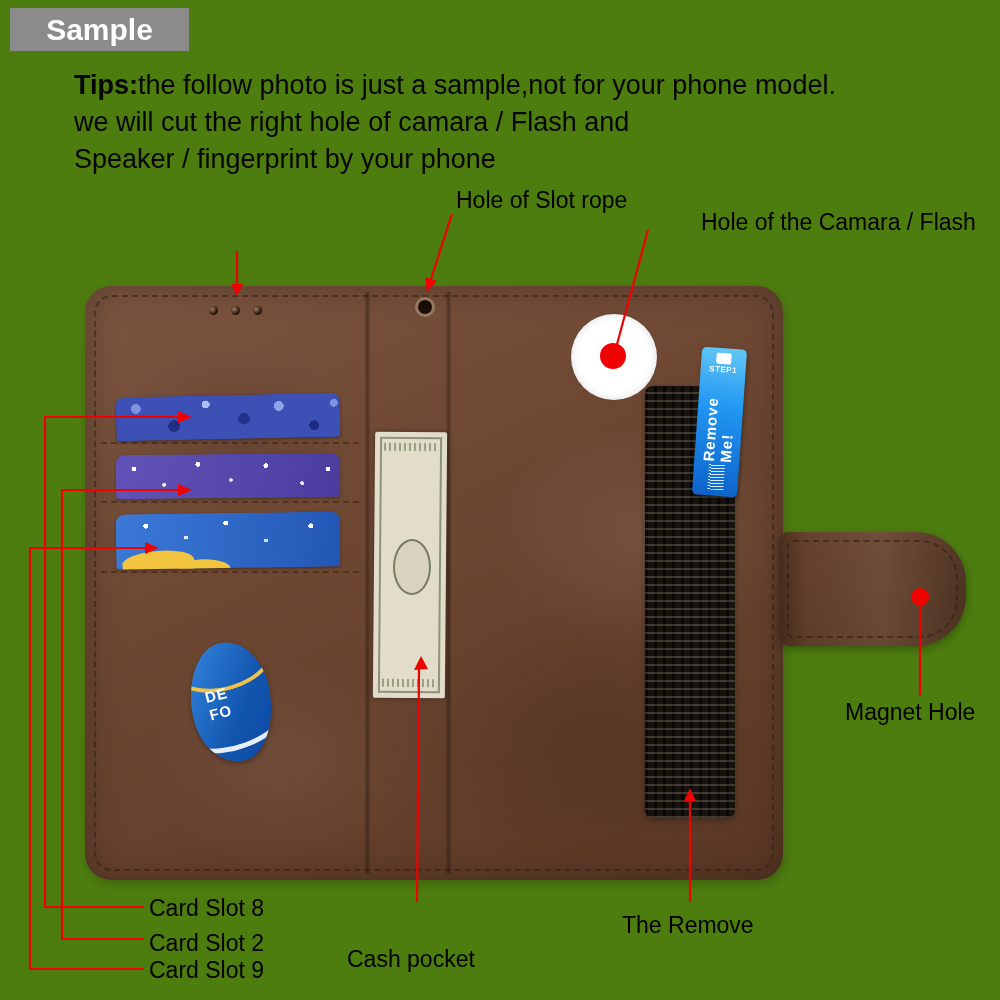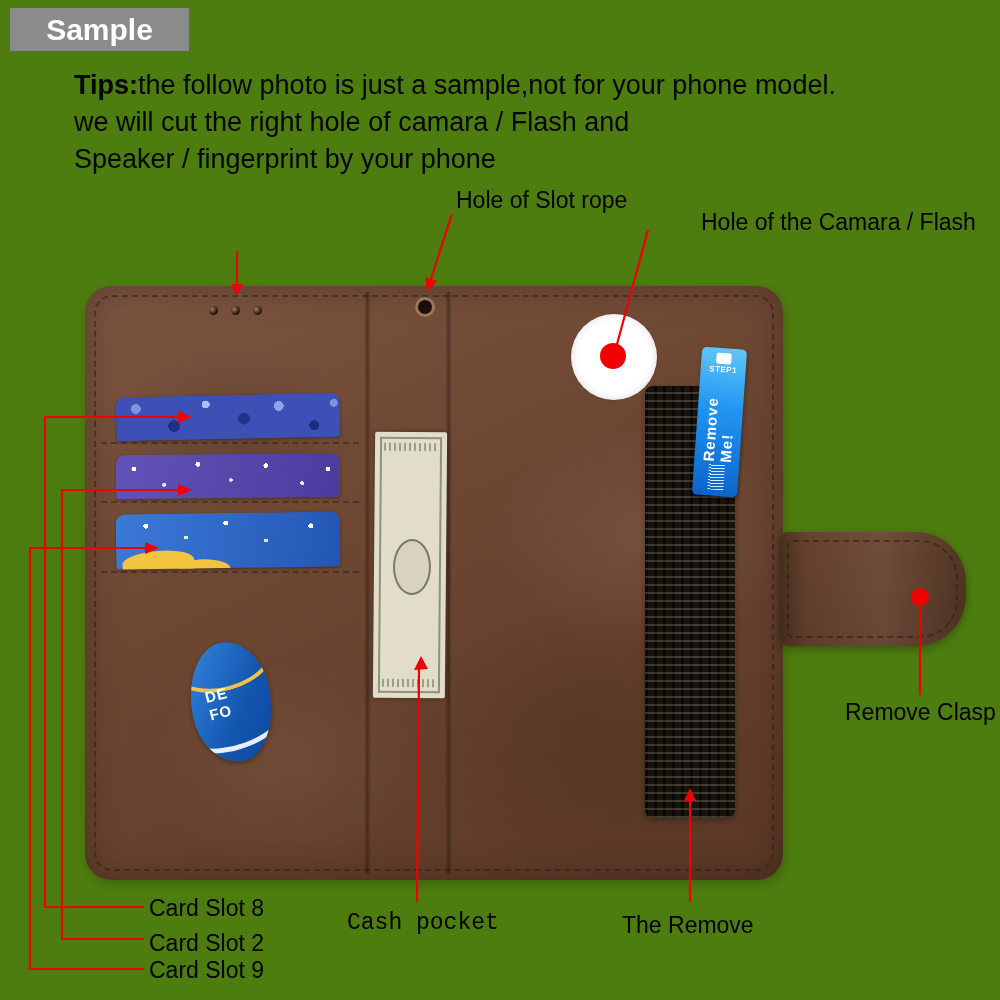--- a/index.html
+++ b/index.html
@@ -210,20 +210,20 @@
       <polygon points="159,548 145,542 145,554"></polygon>
       <polygon points="421,656 414,670 428,669"></polygon>
       <polygon points="690,788 684,801 696,801"></polygon>
       <circle cx="613" cy="356" r="13"></circle>
       <circle cx="920" cy="597" r="9"></circle>
     </g>
   </svg>
 
   <div class="anno" style="left:456px;top:187px;">Hole of Slot rope</div>
   <div class="anno" style="left:701px;top:201px;margin-top:8px;">Hole of the Camara / Flash</div>
-  <div class="anno" style="left:845px;top:699px;">Remove Clasp</div>
+  <div class="anno" style="left:845px;top:699px;">Magnet Hole</div>
   <div class="anno" style="left:149px;top:895px;">Card Slot 8</div>
   <div class="anno" style="left:149px;top:930px;">Card Slot 2</div>
   <div class="anno" style="left:149px;top:957px;">Card Slot 9</div>
-  <div class="anno" style="left:347px;top:910px;font-family:Liberation Mono, monospace;">Cash pocket</div>
+  <div class="anno" style="left:347px;top:946px;">Cash pocket</div>
   <div class="anno" style="left:622px;top:912px;">The Remove</div>
 
 </div>
 
 </body></html>

